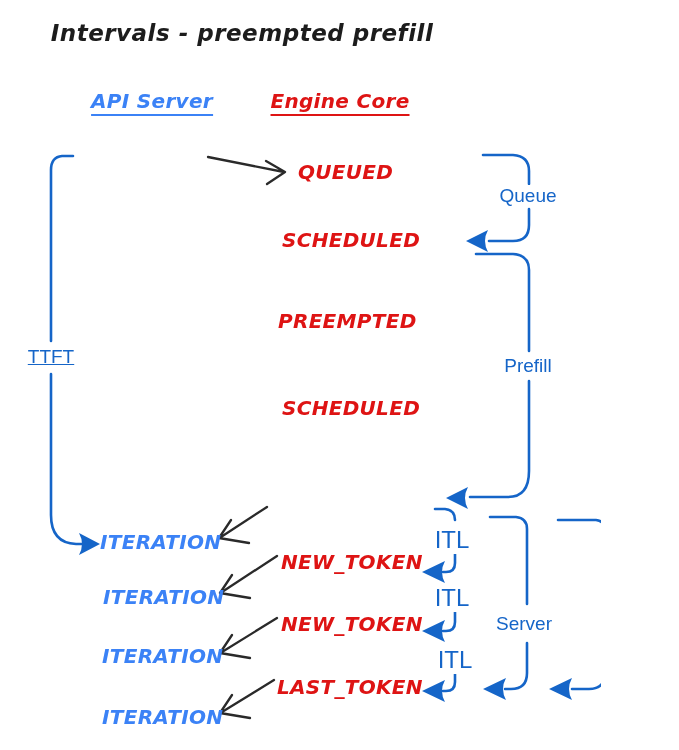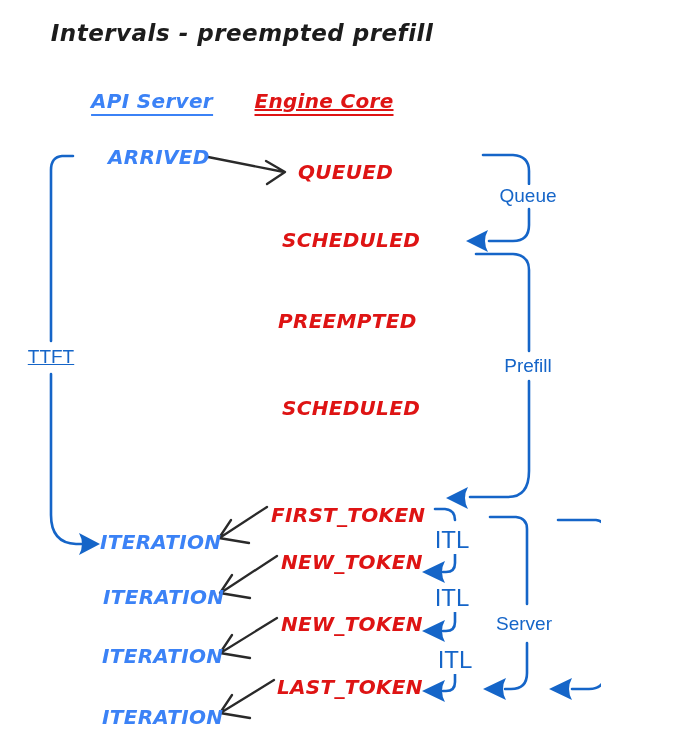--- a/index.html
+++ b/index.html
@@ -55,33 +55,31 @@
       <path d="M422,572 L445,561 Q439,572 445,583 Z"></path>
       <path d="M422,631 L445,620 Q439,631 445,642 Z"></path>
       <path d="M422,691 L445,680 Q439,691 445,702 Z"></path>
       <path d="M483,689 L506,678 Q500,689 506,700 Z"></path>
       <path d="M549,689 L572,678 Q566,689 572,700 Z"></path>
     </g>
   </svg>
 
   <div class="lbl hand title" style="left:242px;top:20px;">Intervals - preempted prefill</div>
   <div class="lbl hand hdr api" style="left:152px;top:89px;">API Server</div>
-  <div class="lbl hand hdr eng" style="left:324px;top:89px;text-decoration:underline;">Engine Core</div>
+  <div class="lbl hand hdr eng" style="left:340px;top:89px;">Engine Core</div>
 
-  <div class="lbl hand evt api" style="left:108px;top:146px;">ARRIVED</div>
   <div class="lbl hand evt api" style="left:100px;top:531px;">ITERATION</div>
   <div class="lbl hand evt api" style="left:103px;top:586px;">ITERATION</div>
   <div class="lbl hand evt api" style="left:102px;top:645px;">ITERATION</div>
   <div class="lbl hand evt api" style="left:102px;top:706px;">ITERATION</div>
 
   <div class="lbl hand evt eng" style="left:298px;top:161px;">QUEUED</div>
   <div class="lbl hand evt eng" style="left:282px;top:229px;">SCHEDULED</div>
   <div class="lbl hand evt eng" style="left:278px;top:310px;">PREEMPTED</div>
   <div class="lbl hand evt eng" style="left:282px;top:397px;">SCHEDULED</div>
-  <div class="lbl hand evt eng" style="left:271px;top:504px;">FIRST_TOKEN</div>
   <div class="lbl hand evt eng" style="left:281px;top:551px;">NEW_TOKEN</div>
   <div class="lbl hand evt eng" style="left:281px;top:613px;">NEW_TOKEN</div>
   <div class="lbl hand evt eng" style="left:277px;top:676px;">LAST_TOKEN</div>
 
   <div class="lbl intv big" style="left:51px;top:357px;text-decoration:underline;">TTFT</div>
   <div class="lbl intv big" style="left:528px;top:196px;">Queue</div>
   <div class="lbl intv big" style="left:528px;top:366px;">Prefill</div>
   <div class="lbl intv mid" style="left:452px;top:540px;">ITL</div>
   <div class="lbl intv mid" style="left:452px;top:598px;">ITL</div>
   <div class="lbl intv mid" style="left:455px;top:660px;">ITL</div>

